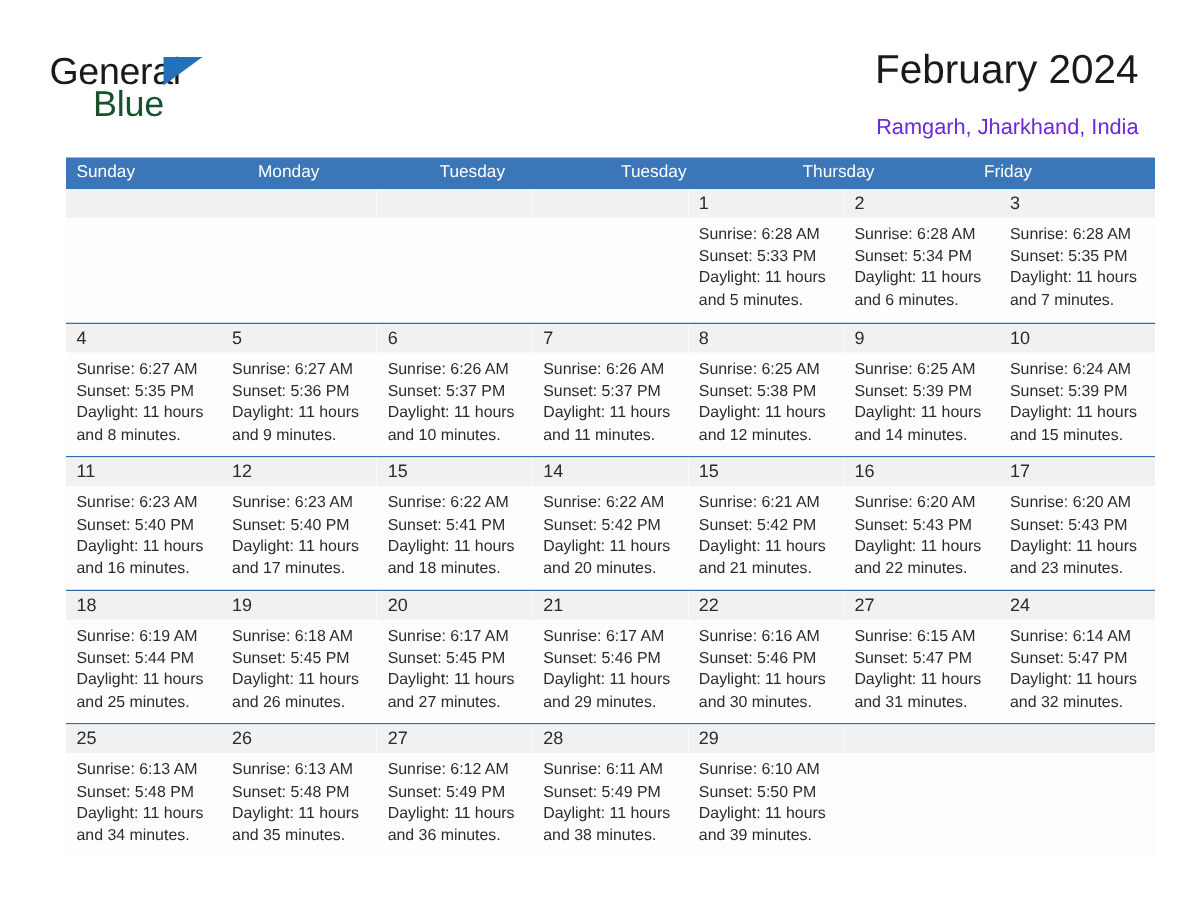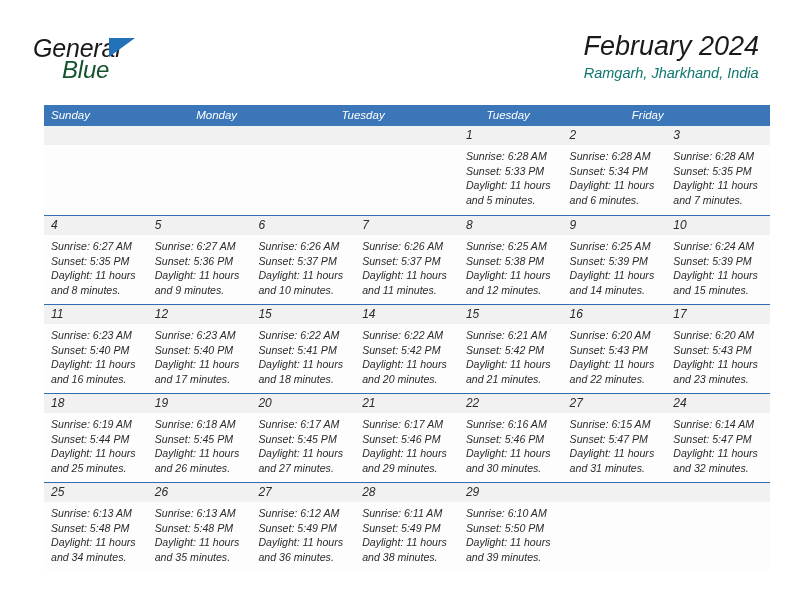--- a/index.html
+++ b/index.html
@@ -12,21 +12,20 @@
     background: #ffffff;
     font-family: "Liberation Sans", sans-serif;
     color: #222222;
     overflow: hidden;
   }
   .page {
     position: relative;
     width: 792px;
     height: 452px;
     box-sizing: border-box;
-    font-style: italic;
   }
 
   
   .masthead {
     position: absolute;
     left: 33px;
     top: 30px;
     right: 33px;
     height: 68px;
   }
@@ -62,33 +61,33 @@
     width: 0;
     height: 0;
     border-left: 26px solid #2372b9;
     border-bottom: 19px solid transparent;
   }
 
   .title-block {
     position: absolute;
     right: 0;
     top: 0;
-    text-align: center;
+    text-align: right;
   }
   .cal-title {
     font-size: 27px;
     color: #1a1a1a;
     line-height: 32px;
     white-space: nowrap;
   }
   .cal-sub {
     font-size: 14.5px;
-    color: #0f766e;
+    color: #6d28d9;
     line-height: 20px;
-    margin-top: 1px;
+    margin-top: 13px;
     white-space: nowrap;
   }
 
   
   .calendar {
     position: absolute;
     left: 44px;
     top: 105px;
     width: 726px;
   }
@@ -164,20 +163,21 @@
     </div>
 
   </div>
 
   <div class="calendar">
     <div class="weekdays">
         <div class="weekday">Sunday</div>
         <div class="weekday">Monday</div>
         <div class="weekday">Tuesday</div>
         <div class="weekday">Tuesday</div>
+        <div class="weekday">Thursday</div>
         <div class="weekday">Friday</div>
       </div>
     <div id="weeks-container">
         <div class="week">
           <div class="day">
             <div class="day-num-band"></div>
             <div class="day-body"></div>
           </div>
           <div class="day">
             <div class="day-num-band"></div>

